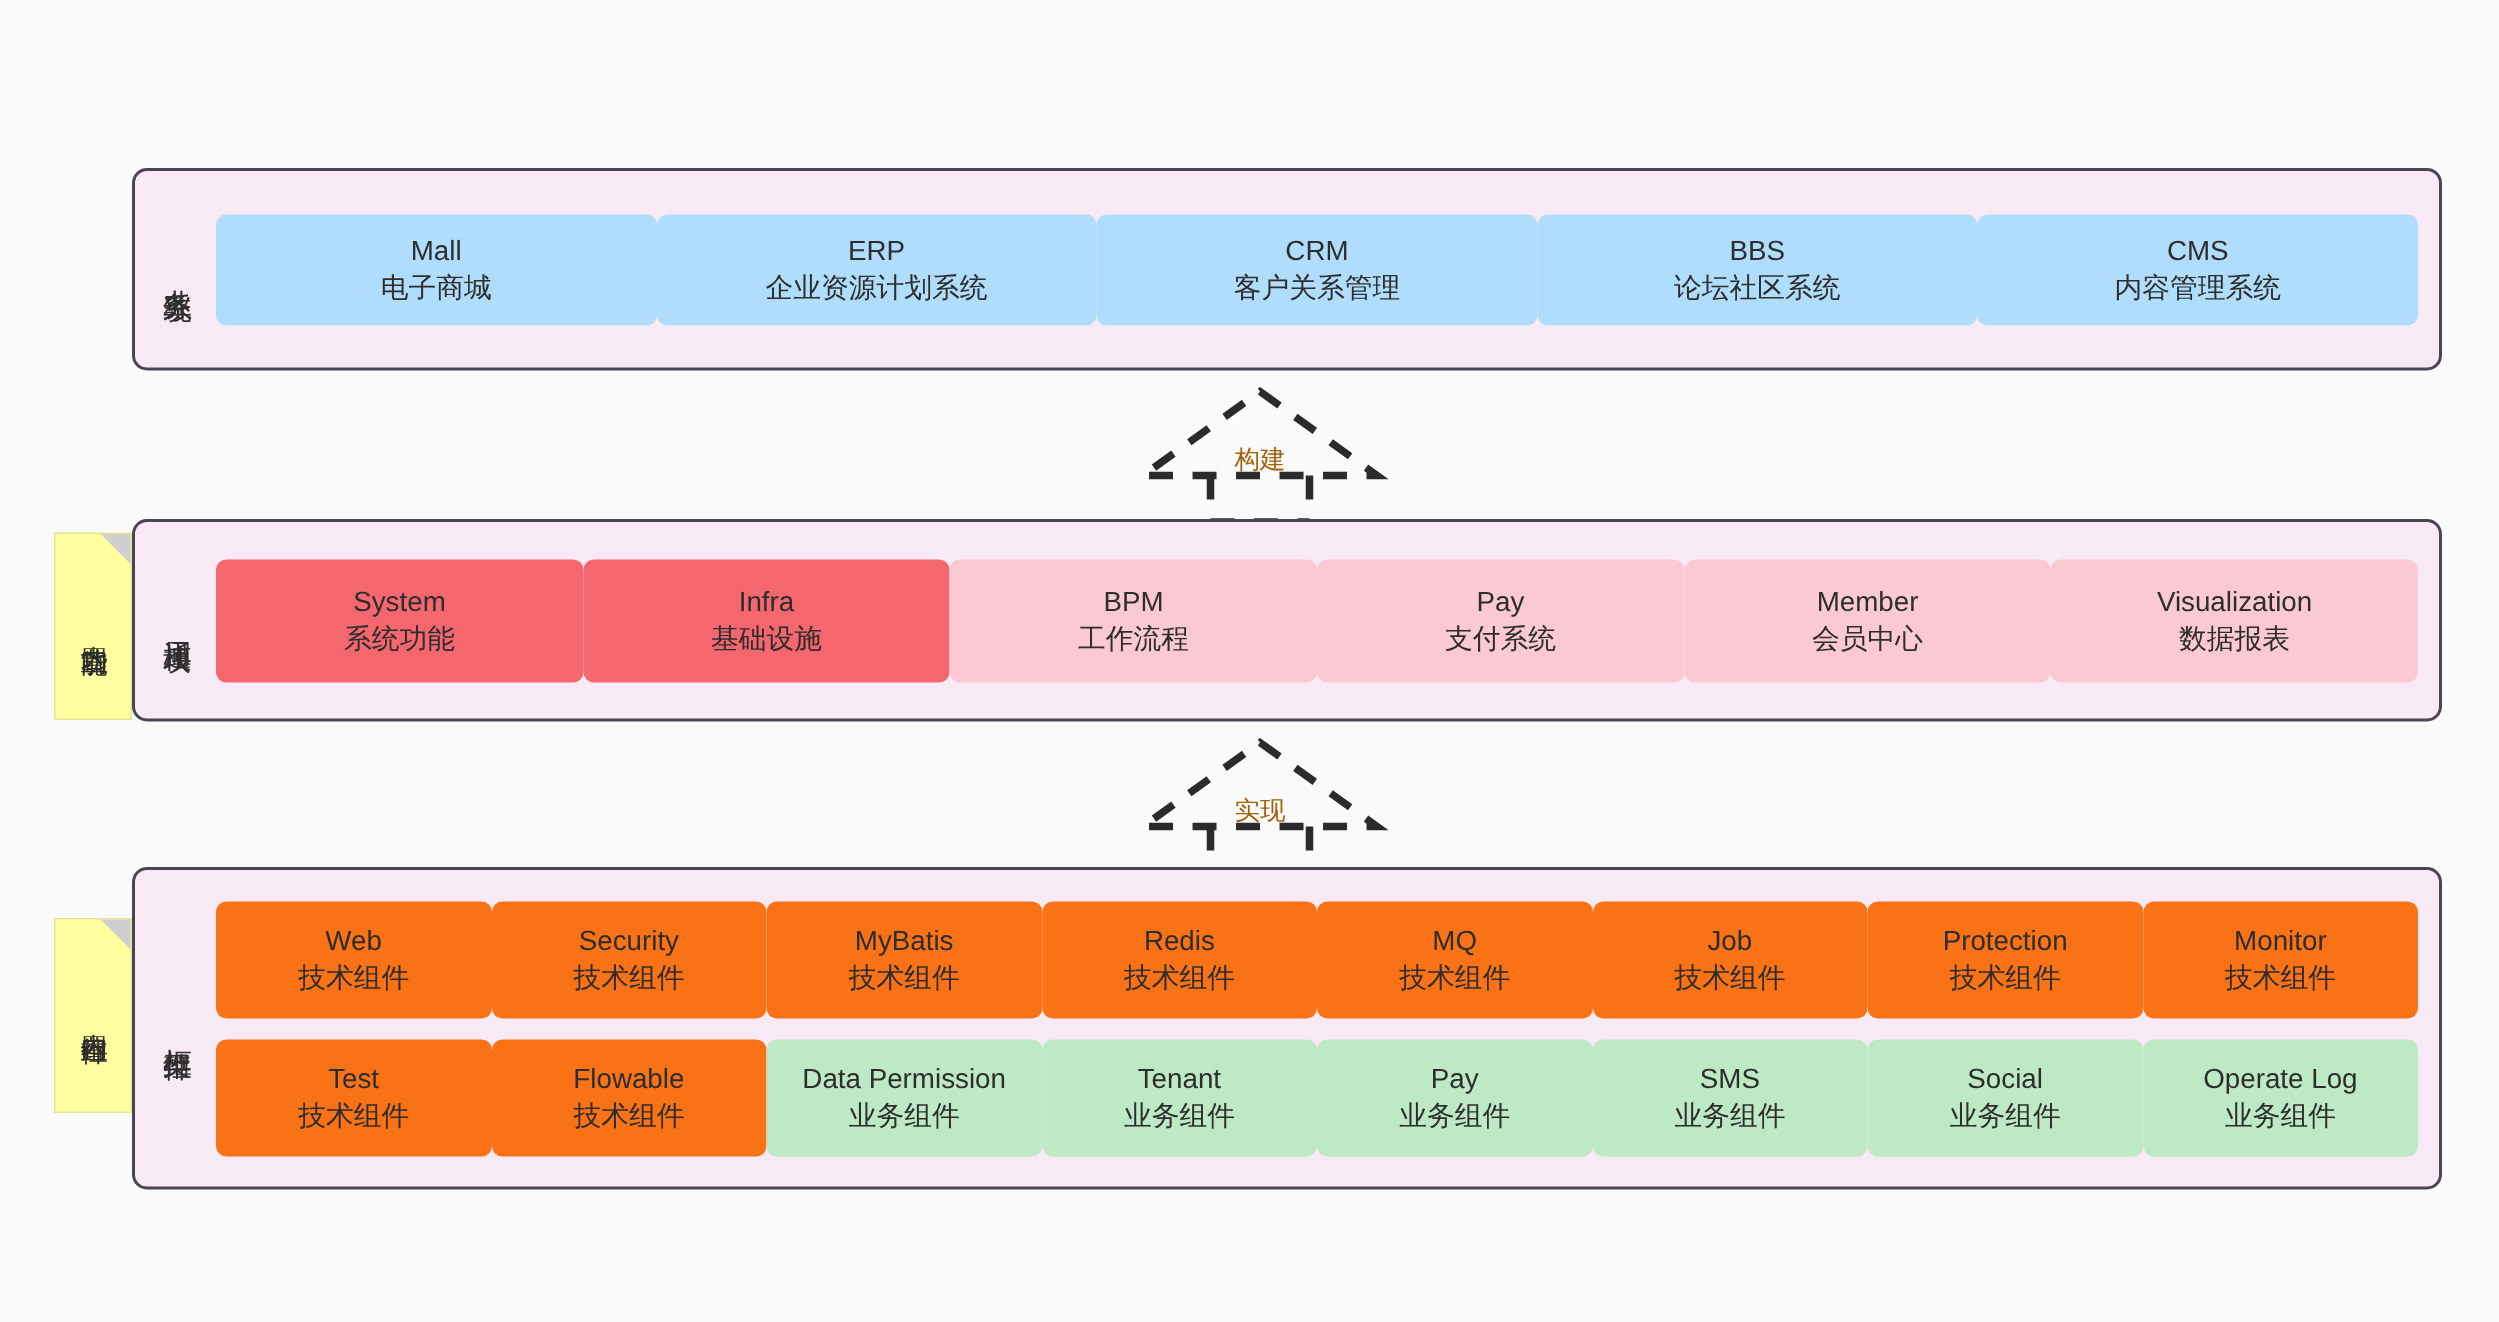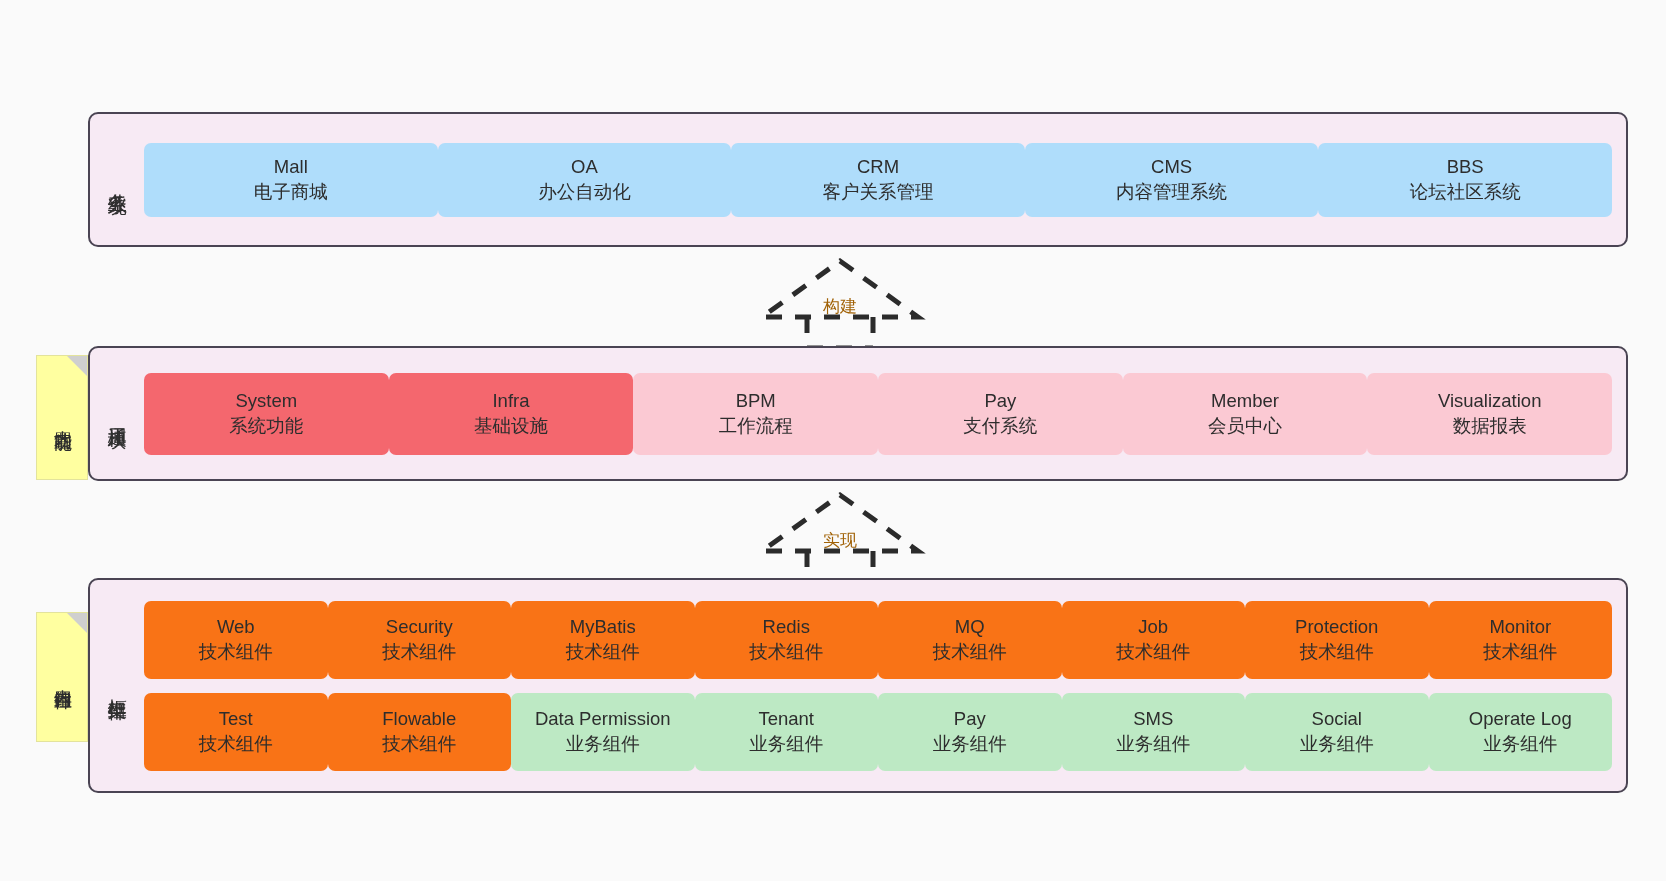--- a/index.html
+++ b/index.html
@@ -160,34 +160,34 @@
 
   <div class="layer layer-business">
     <div class="layer-title">业务系统</div>
     <div class="layer-body">
       <div class="row">
         <div class="card blue">
           <span class="t-en">Mall</span>
           <span class="t-cn">电子商城</span>
         </div>
         <div class="card blue">
-          <span class="t-en">OA</span>
-          <span class="t-cn">办公自动化</span>
+          <span class="t-en">ERP</span>
+          <span class="t-cn">企业资源计划系统</span>
         </div>
         <div class="card blue">
           <span class="t-en">CRM</span>
           <span class="t-cn">客户关系管理</span>
         </div>
         <div class="card blue">
+          <span class="t-en">BBS</span>
+          <span class="t-cn">论坛社区系统</span>
+        </div>
+        <div class="card blue">
           <span class="t-en">CMS</span>
           <span class="t-cn">内容管理系统</span>
-        </div>
-        <div class="card blue">
-          <span class="t-en">BBS</span>
-          <span class="t-cn">论坛社区系统</span>
         </div>
       </div>
     </div>
   </div>
 
   <div class="connector connector-build">
     <svg viewBox="0 0 180 95" xmlns="http://www.w3.org/2000/svg" aria-hidden="true">
       <path d="M 90 6 L 168 62 L 12 62 Z" fill="none" stroke="#2b2b2b" stroke-width="5" stroke-dasharray="16,13" stroke-linecap="butt"></path>
       <path d="M 57 62 L 57 95 M 123 62 L 123 95 M 57 93 L 123 93" fill="none" stroke="#2b2b2b" stroke-width="5" stroke-dasharray="16,13" stroke-linecap="butt"></path>
     </svg>

